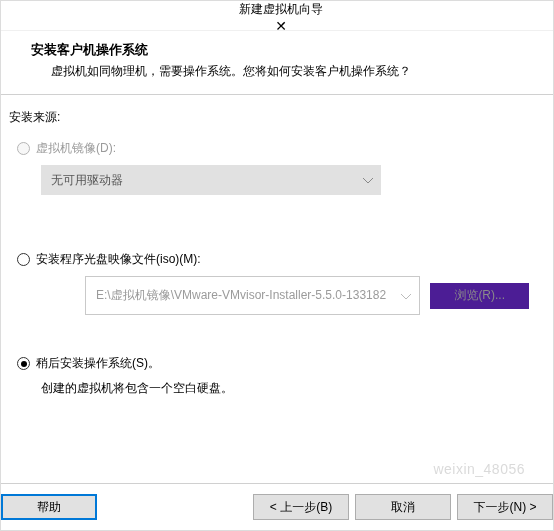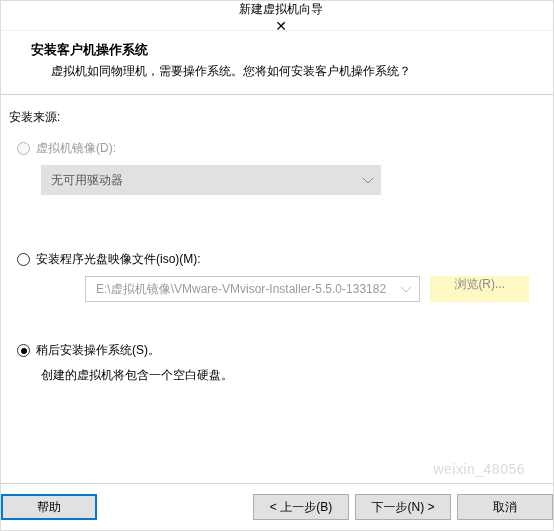--- a/index.html
+++ b/index.html
@@ -67,35 +67,35 @@
     font-size: 12px;
   }
   .combo .chev {
     position: absolute; right: 8px; top: 50%; transform: translateY(-50%);
     color: #777;
   }
   .combo.light {
     background: #fff;
     border: 1px solid #c9c9c9;
     color: #9b9b9b;
-    height: 26px;
+    height: 39px;
     width: 340px;
     overflow: hidden;
     white-space: nowrap;
     margin-left: 44px;
   }
   .iso-row {
     display: flex; align-items: center; gap: 10px;
     margin-left: 24px;
   }
   .browse-btn {
     height: 26px; width: 100px;
-    background: #fef9c3;
+    background: #4c1d95;
     color: #8a8a8a;
-    display: flex; justify-content: center;
+    display: flex; align-items: center; justify-content: center;
     font-size: 12px;
     border: none;
   }
   .later-note {
     margin: 8px 0 0 24px;
     font-size: 12px;
   }
   .watermark {
     position: absolute;
     right: 28px; bottom: 6px;
@@ -200,20 +200,20 @@
 
   <div class="footer">
     <div class="btn default">
       <span>帮助</span>
     </div>
     <div class="spacer"></div>
     <div class="btn">
       <span>&lt; 上一步(B)</span>
     </div>
     <div class="btn">
+      <span>取消</span>
+    </div>
+    <div class="btn">
       <span>下一步(N) &gt;</span>
     </div>
-    <div class="btn">
-      <span>取消</span>
-    </div>
   </div>
 
 </div>
 
 </body></html>

